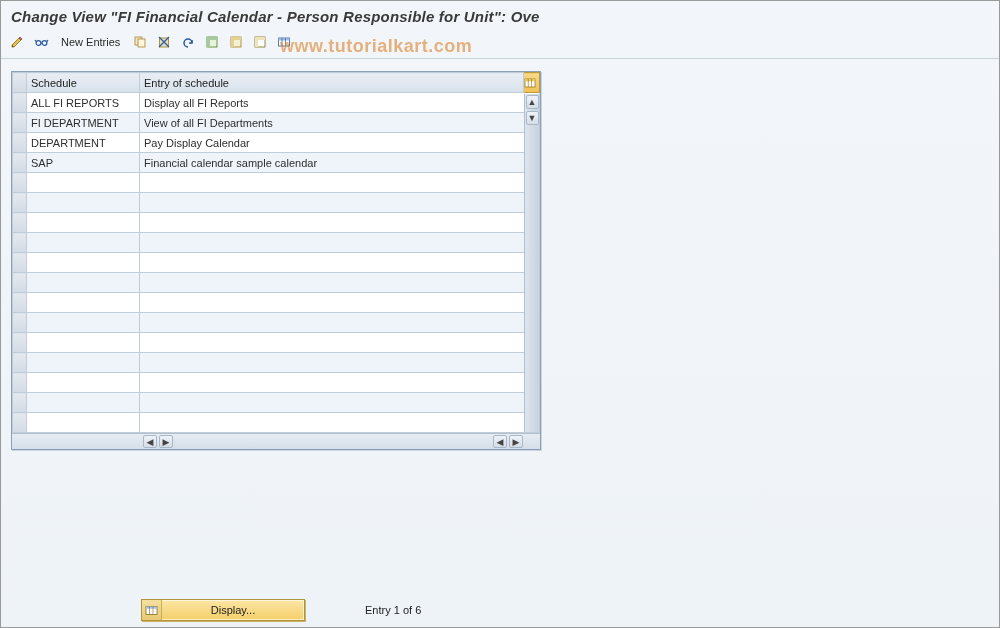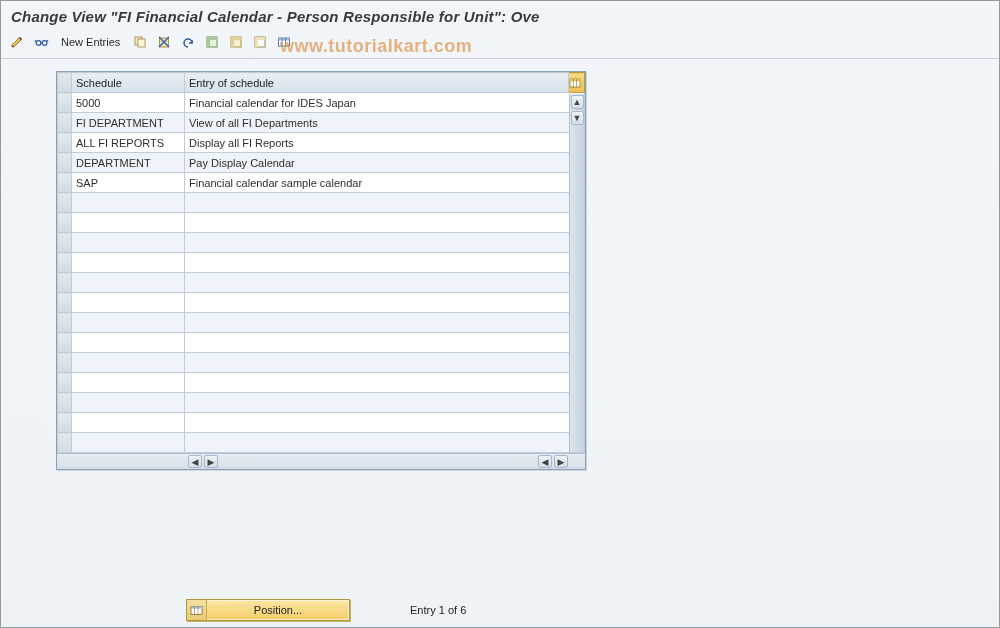--- a/index.html
+++ b/index.html
@@ -68,21 +68,20 @@
       pointer-events: none;
       z-index: 50;
       font-family: "Trebuchet MS", Arial, sans-serif;
       text-align: right;
     }
     .content {
       flex: 1;
       padding: 12px 0 0 10px;
       background: linear-gradient(#f2f6fa, #eef3f8);
       position: relative;
-      margin-left: 45px;
     }
     .table-wrap {
       position: relative;
       width: 530px;
       border: 1px solid #8aa0b8;
       background: #fff;
       box-shadow: 1px 1px 0 #cbd5df;
     }
     .grid {
       border-collapse: collapse;
@@ -304,32 +303,27 @@
                   <rect x="1" y="2" width="10" height="2.3" fill="#e3c76a"></rect>
                   <line x1="4.3" y1="2" x2="4.3" y2="10" stroke="#9a7a20" stroke-width="0.7"></line>
                   <line x1="7.6" y1="2" x2="7.6" y2="10" stroke="#9a7a20" stroke-width="0.7"></line>
                 </svg>
             </th>
           </tr>
         </thead>
         <tbody>
             <tr>
               <td class="rowmark"></td>
-              <td class="cell col-schedule">5000</td>
-              <td class="cell col-name" colspan="2">Financial calendar for IDES Japan</td>
+              <td class="cell col-schedule">ALL FI REPORTS</td>
+              <td class="cell col-name" colspan="2">Display all FI Reports</td>
             </tr>
             <tr>
               <td class="rowmark"></td>
               <td class="cell col-schedule">FI DEPARTMENT</td>
               <td class="cell col-name" colspan="2">View of all FI Departments</td>
-            </tr>
-            <tr>
-              <td class="rowmark"></td>
-              <td class="cell col-schedule">ALL FI REPORTS</td>
-              <td class="cell col-name" colspan="2">Display all FI Reports</td>
             </tr>
             <tr>
               <td class="rowmark"></td>
               <td class="cell col-schedule">DEPARTMENT</td>
               <td class="cell col-name" colspan="2">Pay Display Calendar</td>
             </tr>
             <tr>
               <td class="rowmark"></td>
               <td class="cell col-schedule">SAP</td>
               <td class="cell col-name" colspan="2">Financial calendar sample calendar</td>
@@ -421,19 +415,19 @@
     <div class="footer-row">
       <span class="position-btn">
         <span class="pb-icon">
           <svg width="13" height="13" viewBox="0 0 13 13">
               <rect x="1" y="2.5" width="11" height="8" fill="#fff" stroke="#8a6a18" stroke-width="0.8"></rect>
               <rect x="1" y="2.5" width="11" height="2.2" fill="#a2c0e8"></rect>
               <line x1="4.5" y1="2.5" x2="4.5" y2="10.5" stroke="#8a6a18" stroke-width="0.6"></line>
               <line x1="8" y1="2.5" x2="8" y2="10.5" stroke="#8a6a18" stroke-width="0.6"></line>
             </svg>
         </span>
-        <span class="pb-label">Position...</span>
+        <span class="pb-label">Display...</span>
       </span>
       <span class="entry-count">Entry 1 of 6</span>
     </div>
 
   </div>
 </div>
 
 </body></html>

